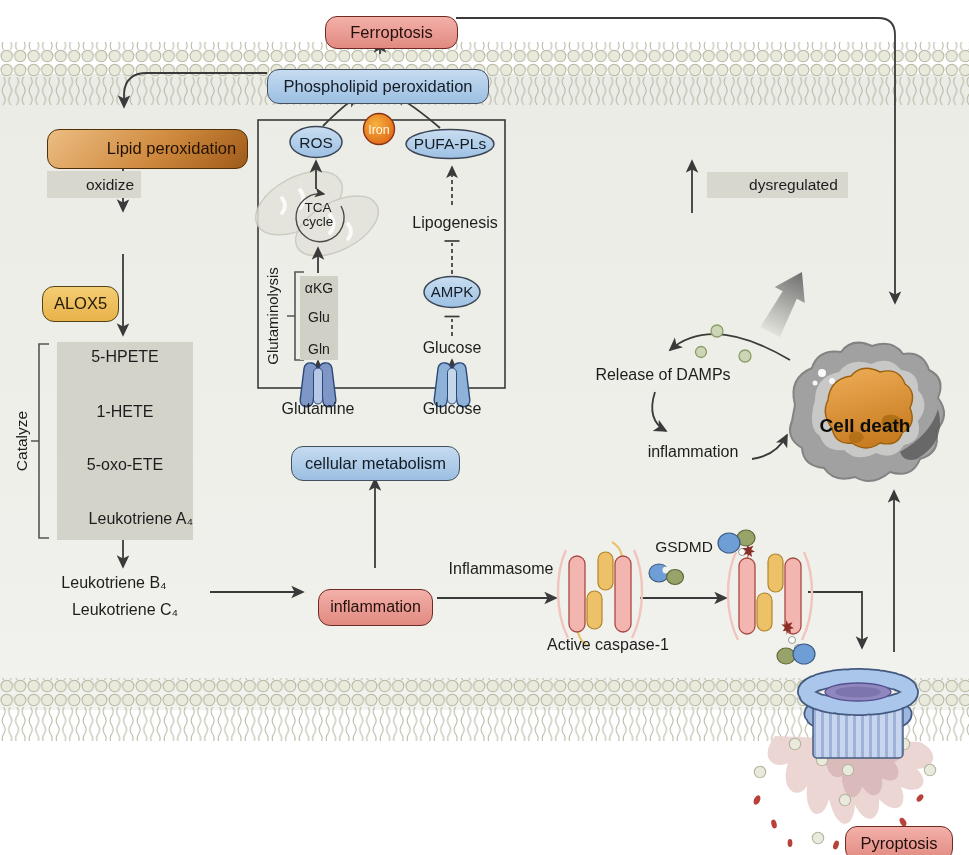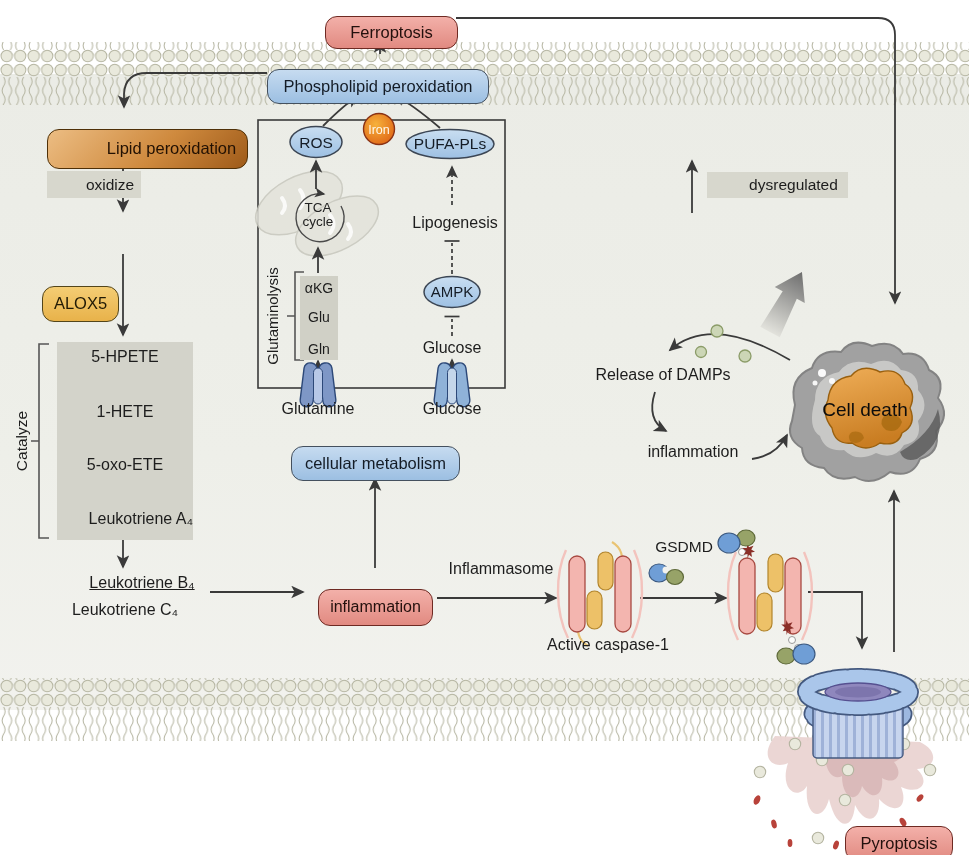--- a/index.html
+++ b/index.html
@@ -11,21 +11,21 @@
   .box{position:absolute;display:flex;align-items:center;justify-content:center;text-align:center;
        border-radius:12px;font-size:16.5px;line-height:1.05;margin-top:12px;}
   .blue{background:linear-gradient(180deg,#c6dbf0,#9cbfe2);border:1.6px solid #44505e;color:#141c26;}
   .red{background:linear-gradient(180deg,#f3b0a9,#e18a81);border:1.6px solid #6e2a23;color:#23100d;}
   .brown{background:linear-gradient(135deg,#ecbd83,#cf8a3e 55%,#9e5a19);border:1.6px solid #4f3007;color:#221103;}
   .yellow{background:linear-gradient(180deg,#f4cd74,#e8b24a);border:1.6px solid #53451a;color:#211a05;justify-content:center;}
   .graylab{position:absolute;background:#d7d7cd;color:#1d1d1d;font-size:15.5px;display:flex;align-items:center;justify-content:center;padding-left:32px;}
   .graybig{position:absolute;background:#d3d3ca;}
   .txt{position:absolute;font-size:16px;color:#1d1d1d;text-align:center;}
   .rot{transform:rotate(-90deg);transform-origin:center center;white-space:nowrap;}
-  .celldeath{font-weight:normal;font-size:19px;color:#0c0c0c;}
+  .celldeath{font-weight:bold;font-size:19px;color:#0c0c0c;margin-top:16px;}
   .bold-arrow{font-weight:bold;}
 </style>
 </head>
 <body>
 
 <div id="canvas">
 
   <div class="abs cellbg"></div>
 
   <svg class="layer" width="969" height="855" viewBox="0 0 969 855">
@@ -256,21 +256,21 @@
     </div>
 
   <div class="graybig abs" style="left:57px;top:342px;width:136px;height:198px;"></div>
   <div class="txt abs rot" style="left:-19px;top:433px;width:80px;height:16px;font-size:15.5px;"><span>Catalyze</span></div>
 
   <div class="txt abs" style="left:57px;top:348px;width:136px;"><span>5-HPETE</span></div>
   <div class="txt abs" style="left:57px;top:403px;width:136px;"><span>1-HETE</span></div>
   <div class="txt abs" style="left:57px;top:456px;width:136px;"><span>5-oxo-ETE</span></div>
   <div class="txt abs" style="left:57px;top:510px;width:136px;text-align:right;"><span>Leukotriene A₄</span></div>
 
-  <div class="txt abs" style="left:72px;top:574px;width:140px;text-decoration:underline;"><span>Leukotriene B₄</span></div>
+  <div class="txt abs" style="left:44px;top:574px;width:140px;"><span>Leukotriene B₄</span></div>
   <div class="txt abs" style="left:55px;top:601px;width:140px;"><span>Leukotriene C₄</span></div>
 
   <div class="box red abs" style="left:318px;top:577px;width:113px;height:35px;font-size:16px;">
       <span>inflammation</span>
     </div>
 
   <div class="txt abs" style="left:437px;top:560px;width:128px;"><span>Inflammasome</span></div>
 
   <div class="txt abs" style="left:528px;top:636px;width:160px;"><span>Active caspase-1</span></div>
 

